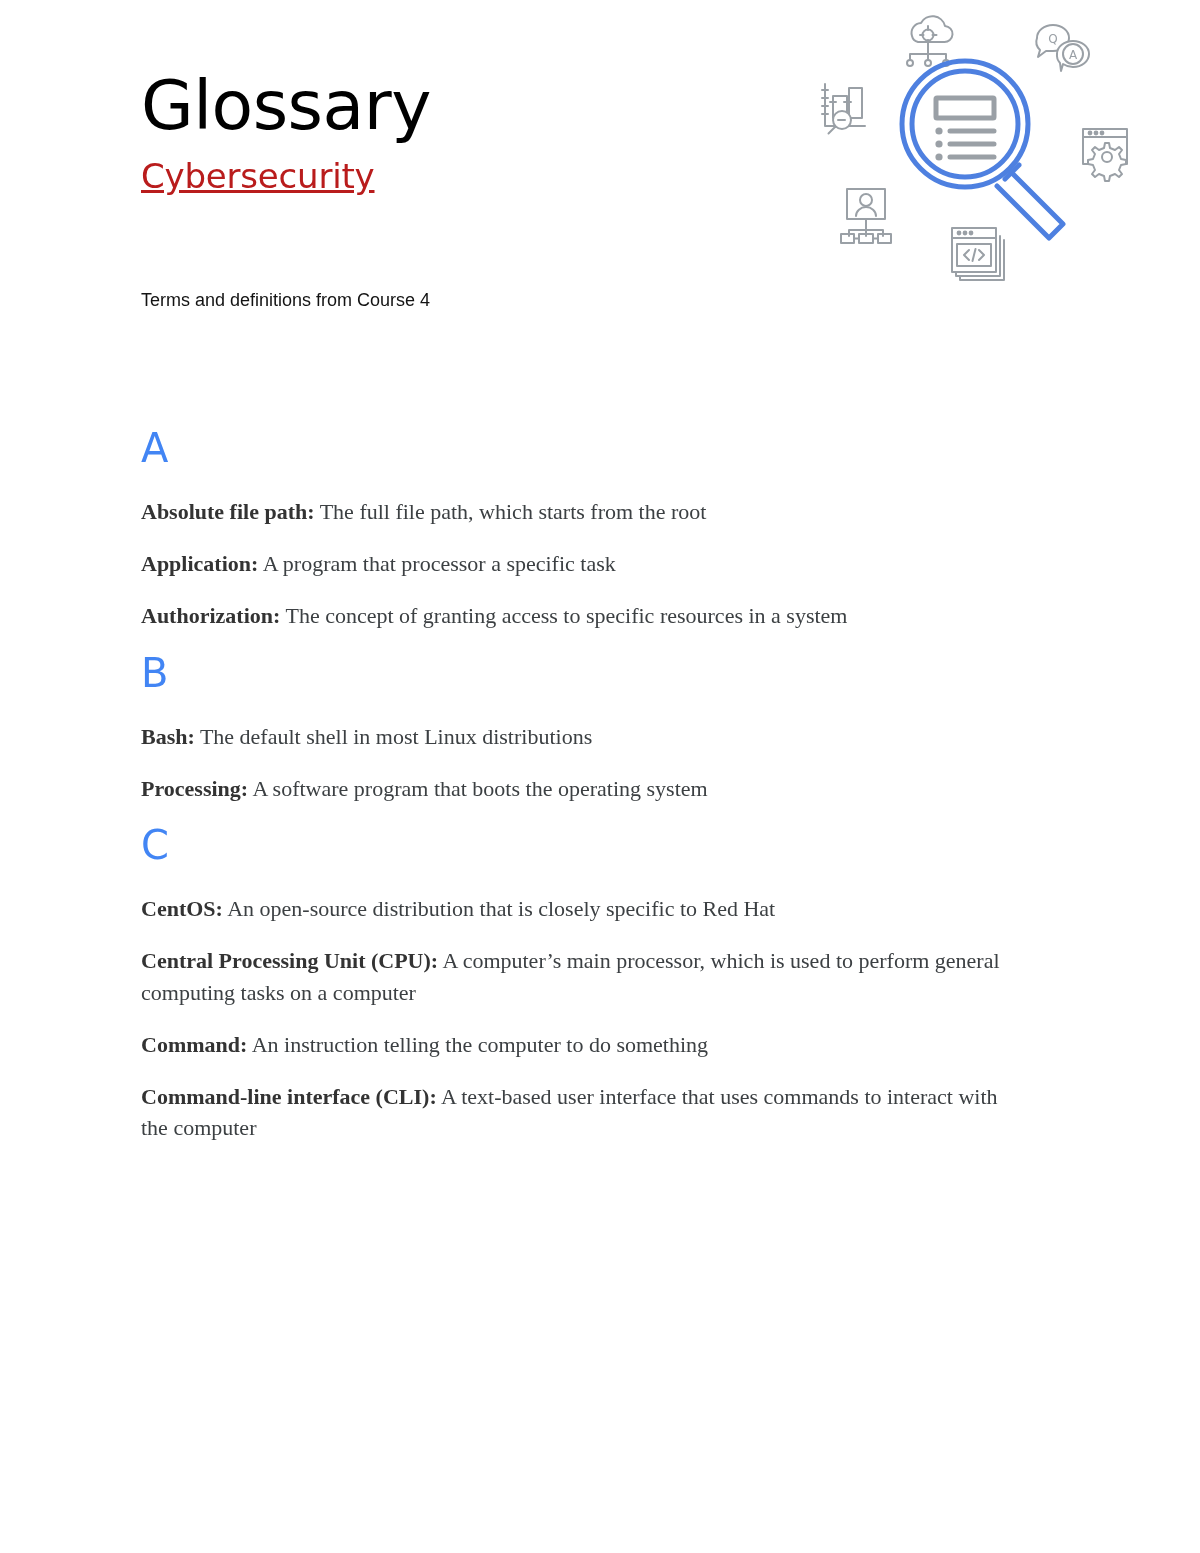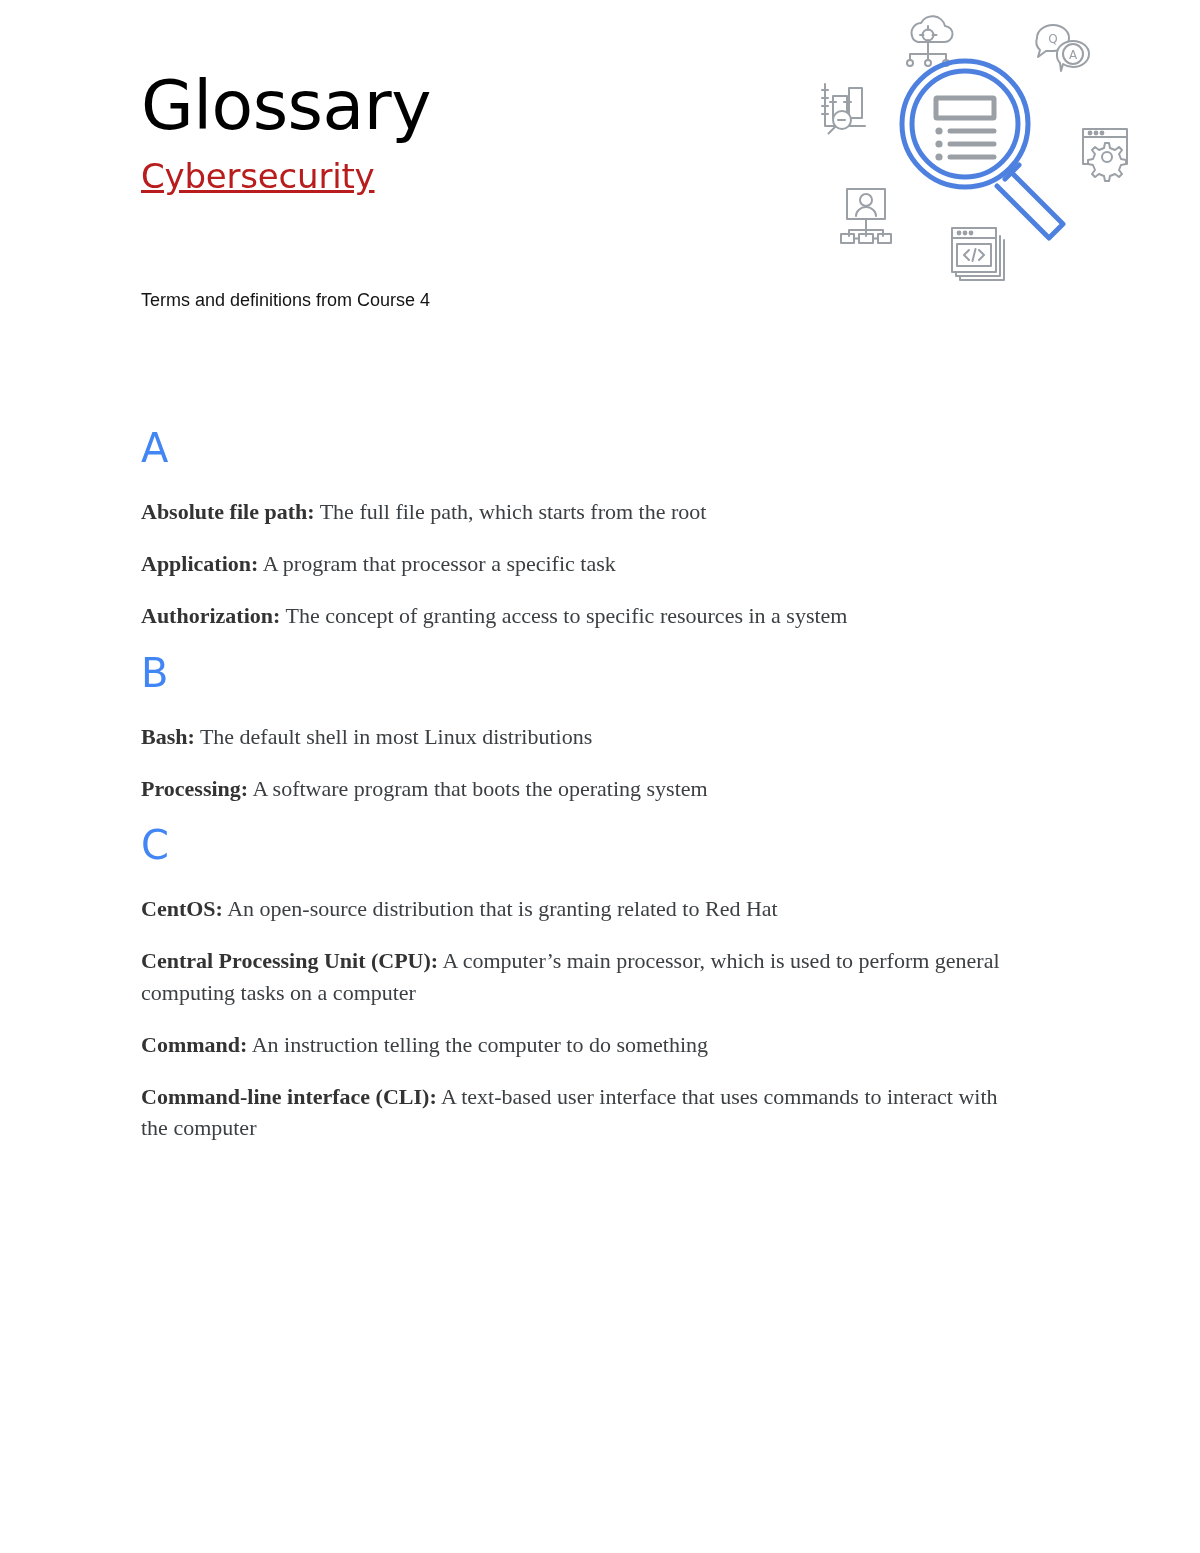--- a/index.html
+++ b/index.html
@@ -250,21 +250,21 @@
       <p class="entry">
         <span class="term">Processing:</span>
         <span class="def">A software program that boots the operating system</span>
       </p>
     </div>
 
     <div class="section section-c">
       <div class="section-letter">C</div>
       <p class="entry">
         <span class="term">CentOS:</span>
-        <span class="def">An open-source distribution that is granting related to Red Hat</span>
+        <span class="def">An open-source distribution that is closely specific to Red Hat</span>
       </p>
       <p class="entry">
         <span class="term">Central Processing Unit (CPU):</span>
         <span class="def">A computer’s main processor, which is used to perform general computing tasks on a computer</span>
       </p>
       <p class="entry">
         <span class="term">Command:</span>
         <span class="def">An instruction telling the computer to do something</span>
       </p>
       <p class="entry">

